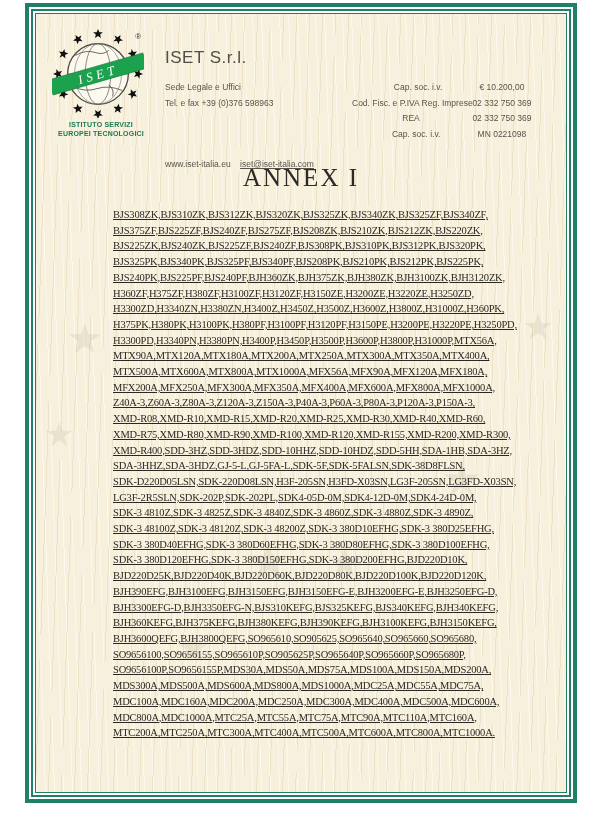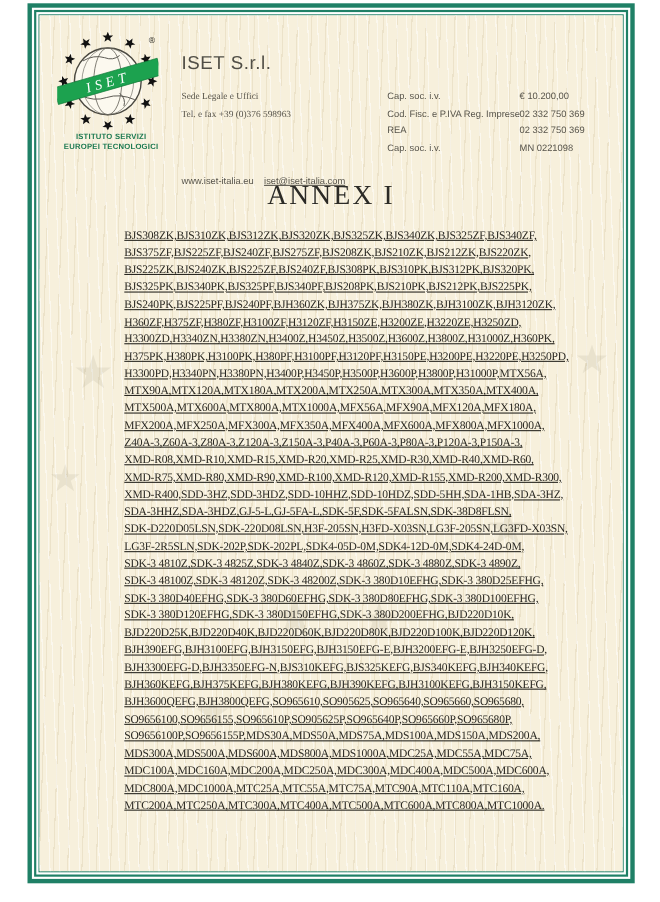--- a/index.html
+++ b/index.html
@@ -29,27 +29,27 @@
   .logo-wrap { position:absolute; left:16px; top:12px; width:92px; height:92px; }
   .institute {
     position:absolute; left:2px; top:106px; width:126px;
     text-align:center; color:#1d7a52; font-weight:bold;
     font-size:7px; line-height:9px; letter-spacing:0.2px;
   }
   .company-name {
     position:absolute; left:129px; top:34px;
     font-size:17px; color:#504e46; letter-spacing:0.5px;
   }
-  .addr { position:absolute; left:129px; top:66px; font-size:8.5px; color:#57544b;font-family:Liberation Serif, serif; }
+  .addr { position:absolute; left:129px; top:66px; font-size:8.5px; color:#57544b; }
   .addr div { height:15.5px; line-height:15.5px; white-space:nowrap; }
   .weblinks { position:absolute; left:129px; top:112px; height:15.5px; line-height:15.5px;
               font-size:8.5px; color:#57544b; white-space:nowrap;margin-top:31px; }
   .weblinks a { color:#57544b; text-decoration:none; }
   .weblinks a.email { text-decoration:underline; margin-left:7px; }
-  .reg { position:absolute; left:316px; top:66px; font-size:8.5px; color:#57544b; }
+  .reg { position:absolute; left:316px; top:66px; font-size:8.5px; color:#57544b;text-align:center; }
   .reg-row { height:15.5px; line-height:15.5px; white-space:nowrap; }
   .reg-label { display:inline-block; width:118px; }
   .reg-value { display:inline-block; }
   
   .annex-title {
     position:absolute; left:0; top:150px; width:100%;
     text-align:center; font-family:"Liberation Serif", serif;
     font-size:25px; letter-spacing:2px; color:#2b2a26;
   }
   .codes { position:absolute; left:77px; top:193px; width:452px; }

